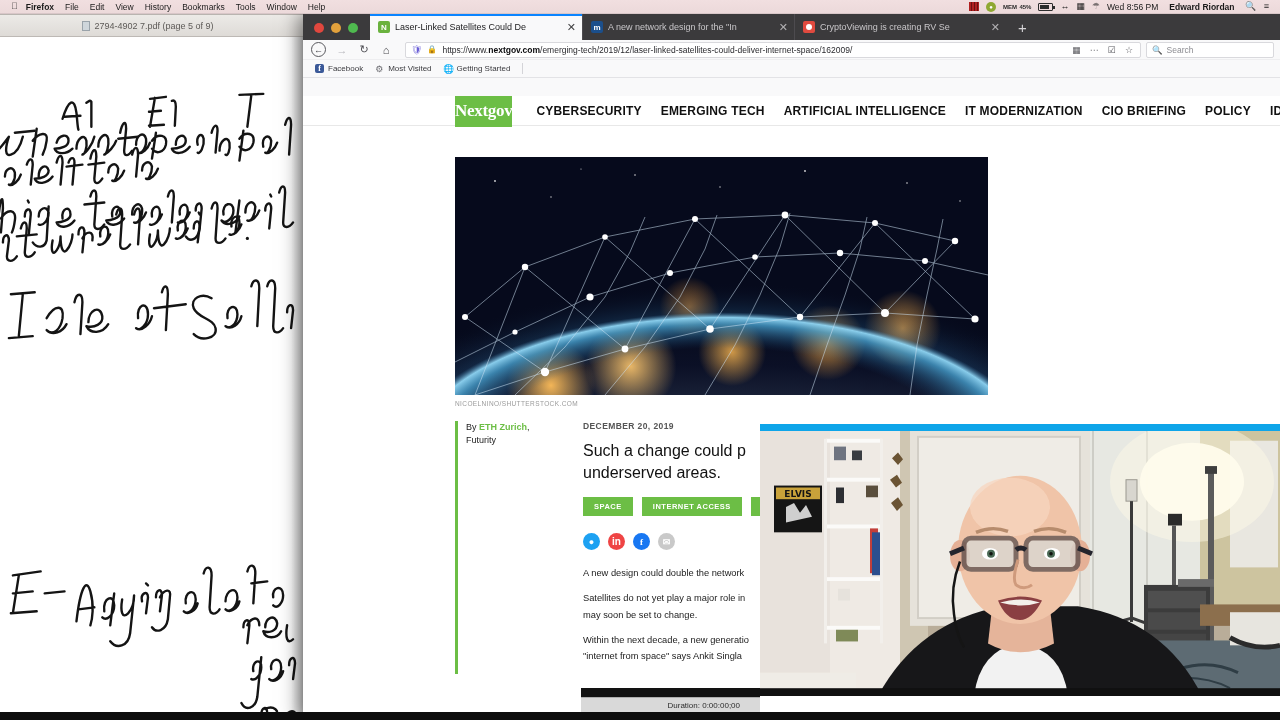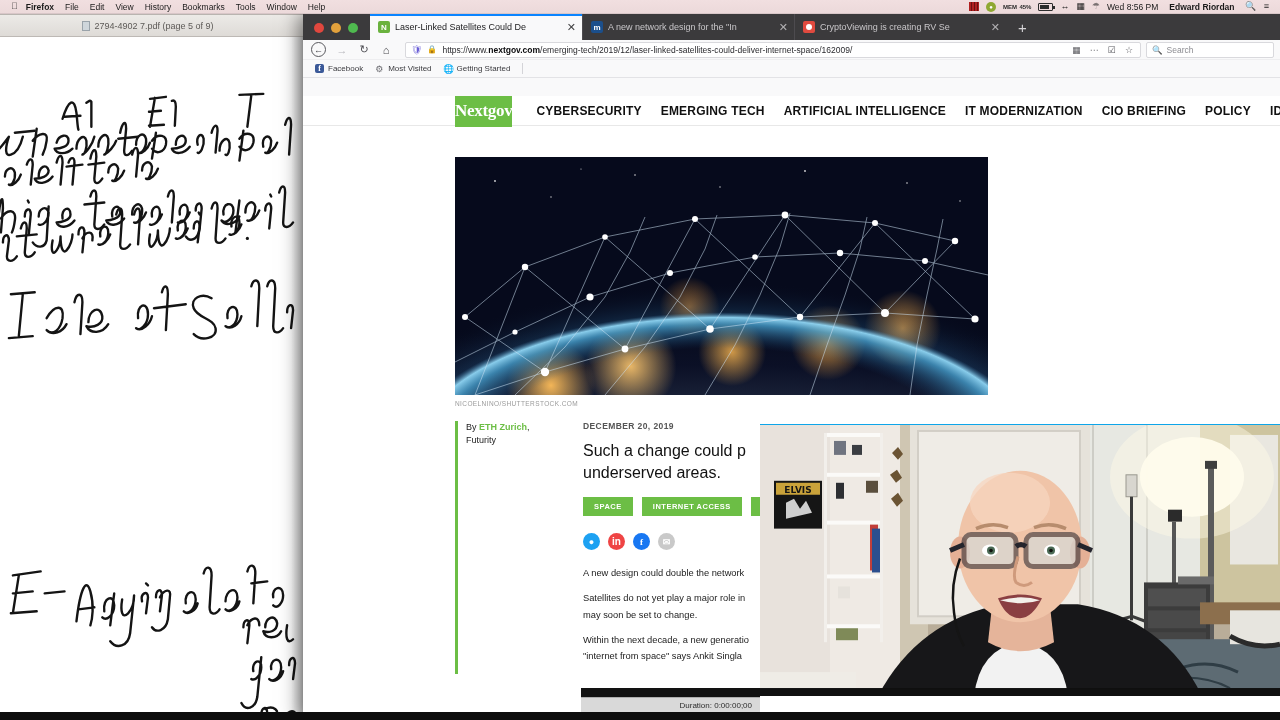--- a/index.html
+++ b/index.html
@@ -213,30 +213,30 @@
   .soc.fb { background: #1877f2; font-family: "Liberation Serif", serif; }
   .soc.em { background: #c9c9c9; font-size: 9px; }
   #bodytext { margin-top: 15px; font-size: 9.3px; line-height: 1.75; color: #222; max-width: 410px; }
   #bodytext p { margin-bottom: 9px; }
 
   
   #webcam {
     position: absolute; left: 760px; top: 424px; width: 520px; height: 272px;
     z-index: 40; overflow: hidden;
     background: #6f6a60;
-    border-top: 1px solid #0ea5e9;
+    border-top: 7px solid #0ea5e9;
   }
   #webcam svg { position: absolute; left: 0; top: 0; width: 100%; height: 100%; }
 
   
   #durbar {
     position: absolute; left: 581px; top: 697px; width: 179px; height: 15px;
     background: #d9d9d9; color: #2c2c2c; font-size: 8px;
     display: flex; align-items: center; justify-content: flex-end;
-    padding-right: 8px; z-index: 50;
+    padding-right: 20px; z-index: 50;
     border-top: 1px solid #aeaeae;
   }
   #blackstrip {
     position: absolute; left: 581px; top: 688px; width: 179px; height: 9px;
     background: #121212; z-index: 50;
   }
   #bottomblack {
     position: absolute; left: 0; top: 712px; width: 1280px; height: 8px;
     background: #0d0d0d; z-index: 55;
   }

